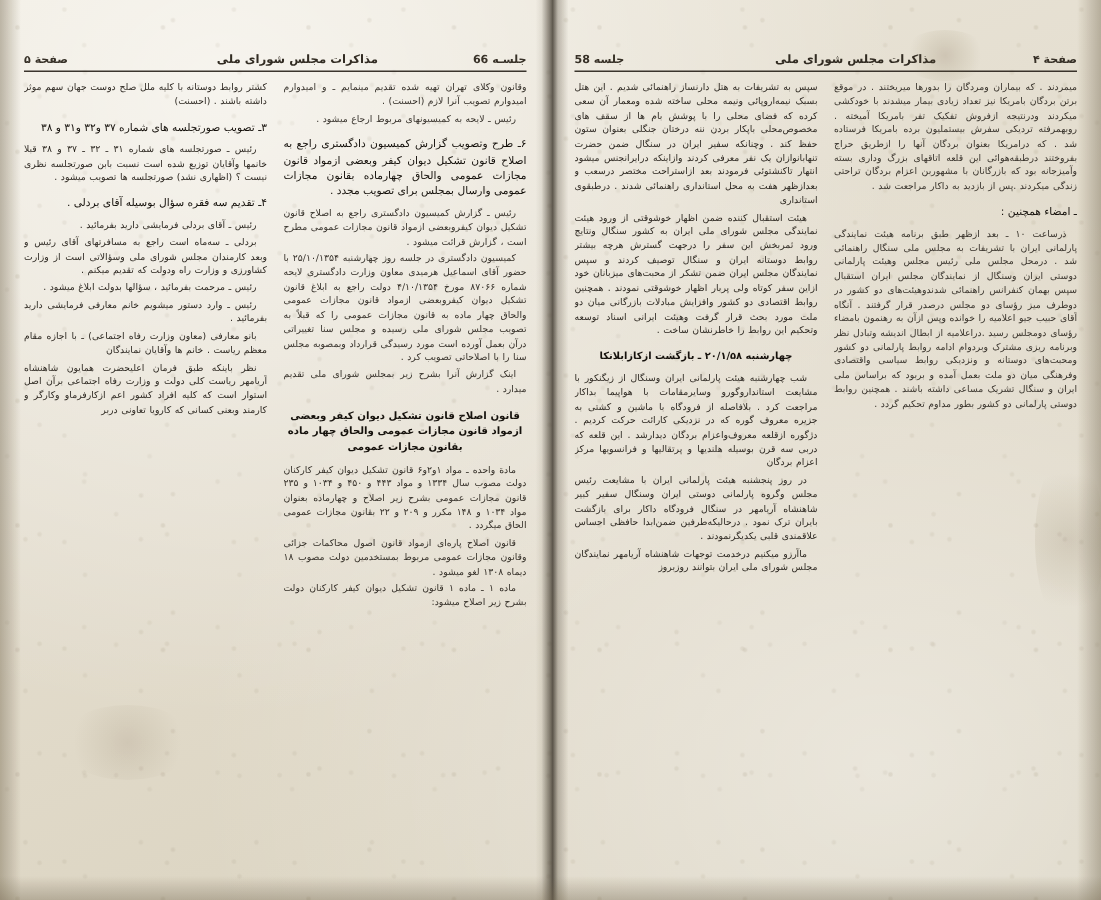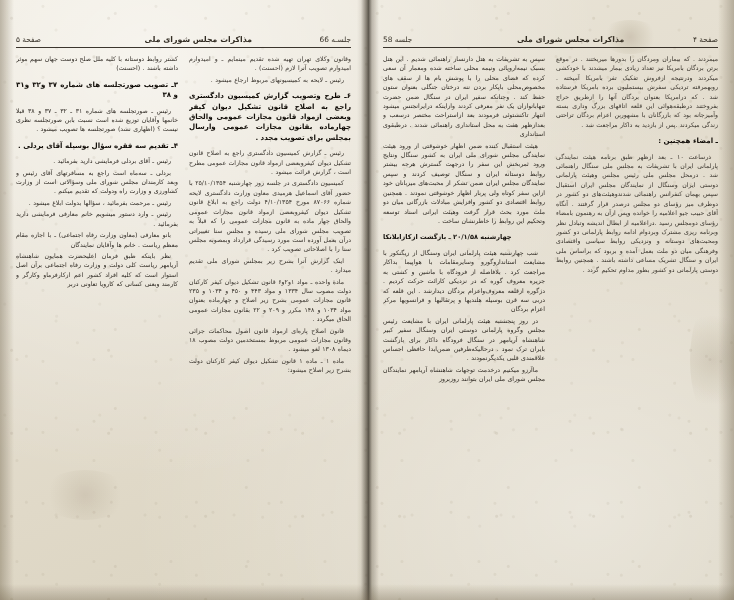--- a/index.html
+++ b/index.html
@@ -65,21 +65,21 @@
   .page-inner{position:absolute;left:16px;right:16px;top:22px;bottom:10px;}
 
   
   .runhead{
     position:relative;height:22px;
     display:flex;align-items:flex-end;justify-content:space-between;
     color:#2a241b;
     font-size:7.4px;letter-spacing:.2px;
     font-family:"DejaVu Sans", sans-serif;
   }
-  .runhead .rh-side{font-weight:400;white-space:nowrap;opacity:.92;margin-top:20px;}
+  .runhead .rh-side{font-weight:700;white-space:nowrap;opacity:.92;margin-top:20px;}
   .runhead .rh-mid{font-weight:700;white-space:nowrap;opacity:.95;font-size:7.8px;margin-left:36px;}
   .rule{
     height:0;border-top:1.6px solid #221d16;margin-top:3px;opacity:.88;
   }
 
   
   .cols{
     display:flex;flex-direction:row;gap:11px;
     margin-top:6px;height:538px;overflow:hidden;
   }
@@ -95,36 +95,36 @@
     text-align-last:right;
     word-spacing:.4px;
     opacity:.93;
   }
   p.ind{text-indent:7px;}
 
   h3.sec{
     margin:7px 0 5px 0;
     font-size:7.1px;
     line-height:10.4px;
-    font-weight:700;
+    font-weight:400;
     color:#15110c;
     text-align:justify;
     text-align-last:right;
     letter-spacing:.1px;
   }
   h3.sec.one{text-align:center;}
   h4.ctr{
     margin:8px 0 6px 0;
     font-size:6.8px;line-height:10.2px;font-weight:700;
     color:#17130e;text-align:center;
   }
   h4.ctr span{display:block;}
   h4.datehead{
     margin:8px 0 5px 0;font-size:6.6px;line-height:9.6px;font-weight:700;
-    color:#17130e;text-align:left;letter-spacing:.1px;
+    color:#17130e;text-align:center;letter-spacing:.1px;
   }
 
   
   .col:nth-child(1) p{opacity:.90;}
   .col:nth-child(2) p{opacity:.94;}
   .page-right .col:nth-child(1) p{opacity:.88;}
 
   .smudge{
     position:absolute;border-radius:50%;pointer-events:none;z-index:5;
     background:radial-gradient(circle,rgba(120,104,76,.22),rgba(120,104,76,0) 70%);
@@ -147,20 +147,25 @@
 
       <div class="cols">
 
         <div class="col">
           <p>وقانون وکلای تهران تهیه شده تقدیم مینمایم ـ و امیدوارم امیدوارم تصویب آنرا لازم (احسنت) .</p>
           <p class="ind">رئیس ـ لایحه به کمیسیونهای مربوط ارجاع میشود .</p>
           <h3 class="sec">۶ـ طرح وتصویب گزارش کمیسیون دادگستری راجع به اصلاح قانون تشکیل دیوان کیفر وبعضی ازمواد قانون مجازات عمومی والحاق چهارماده بقانون مجازات عمومی وارسال بمجلس برای تصویب مجدد .</h3>
           <p class="ind">رئیس ـ گزارش کمیسیون دادگستری راجع به اصلاح قانون تشکیل دیوان کیفروبعضی ازمواد قانون مجازات عمومی مطرح است ، گزارش قرائت میشود .</p>
           <p class="ind">کمیسیون دادگستری در جلسه روز چهارشنبه ۲۵/۱۰/۱۳۵۴ با حضور آقای اسماعیل هرمیدی معاون وزارت دادگستری لایحه شماره ۸۷۰۶۶ مورخ ۴/۱۰/۱۳۵۴ دولت راجع به ابلاغ قانون تشکیل دیوان کیفروبعضی ازمواد قانون مجازات عمومی والحاق چهار ماده به قانون مجازات عمومی را که قبلاً به تصویب مجلس شورای ملی رسیده و مجلس سنا تغییراتی درآن بعمل آورده است مورد رسیدگی قرارداد وبمصوبه مجلس سنا را با اصلاحاتی تصویب کرد .</p>
           <p class="ind">اینک گزارش آنرا بشرح زیر بمجلس شورای ملی تقدیم میدارد .</p>
+          <h4 class="ctr">
+            <span>قانون اصلاح قانون تشکیل دیوان کیفر وبعضی</span>
+            <span>ازمواد قانون مجازات عمومی والحاق چهار ماده</span>
+            <span>بقانون مجازات عمومی</span>
+          </h4>
           <p class="ind">مادة واحده ـ مواد ۱و۲و۶ قانون تشکیل دیوان کیفر کارکنان دولت مصوب سال ۱۳۳۴ و مواد ۴۴۳ و ۴۵۰ و ۱۰۳۴ و ۲۳۵ قانون مجازات عمومی بشرح زیر اصلاح و چهارماده بعنوان مواد ۱۰۳۴ و ۱۴۸ مکرر و ۲۰۹ و ۲۲ بقانون مجازات عمومی الحاق میگردد .</p>
           <p class="ind">قانون اصلاح پاره‌ای ازمواد قانون اصول محاکمات جزائی وقانون مجازات عمومی مربوط بمستخدمین دولت مصوب ۱۸ دیماه ۱۳۰۸ لغو میشود .</p>
           <p class="ind">ماده ۱ ـ ماده ۱ قانون تشکیل دیوان کیفر کارکنان دولت بشرح زیر اصلاح میشود:</p>
         </div>
 
         <div class="col">
           <p>کشتر روابط دوستانه با کلیه ملل صلح دوست جهان سهم موثر داشته باشند . (احسنت)</p>
           <h3 class="sec">۳ـ تصویب صورتجلسه های شماره ۳۷ و۳۲ و۳۱ و ۳۸</h3>
           <p class="ind">رئیس ـ صورتجلسه های شماره ۳۱ ـ ۳۲ ـ ۳۷ و ۳۸ قبلا خانمها وآقایان توزیع شده است نسبت بابن صورتجلسه نظری نیست ؟ (اظهاری نشد) صورتجلسه ها تصویب میشود .</p>
           <h3 class="sec one">۴ـ تقدیم سه فقره سؤال بوسیله آقای بردلی .</h3>

